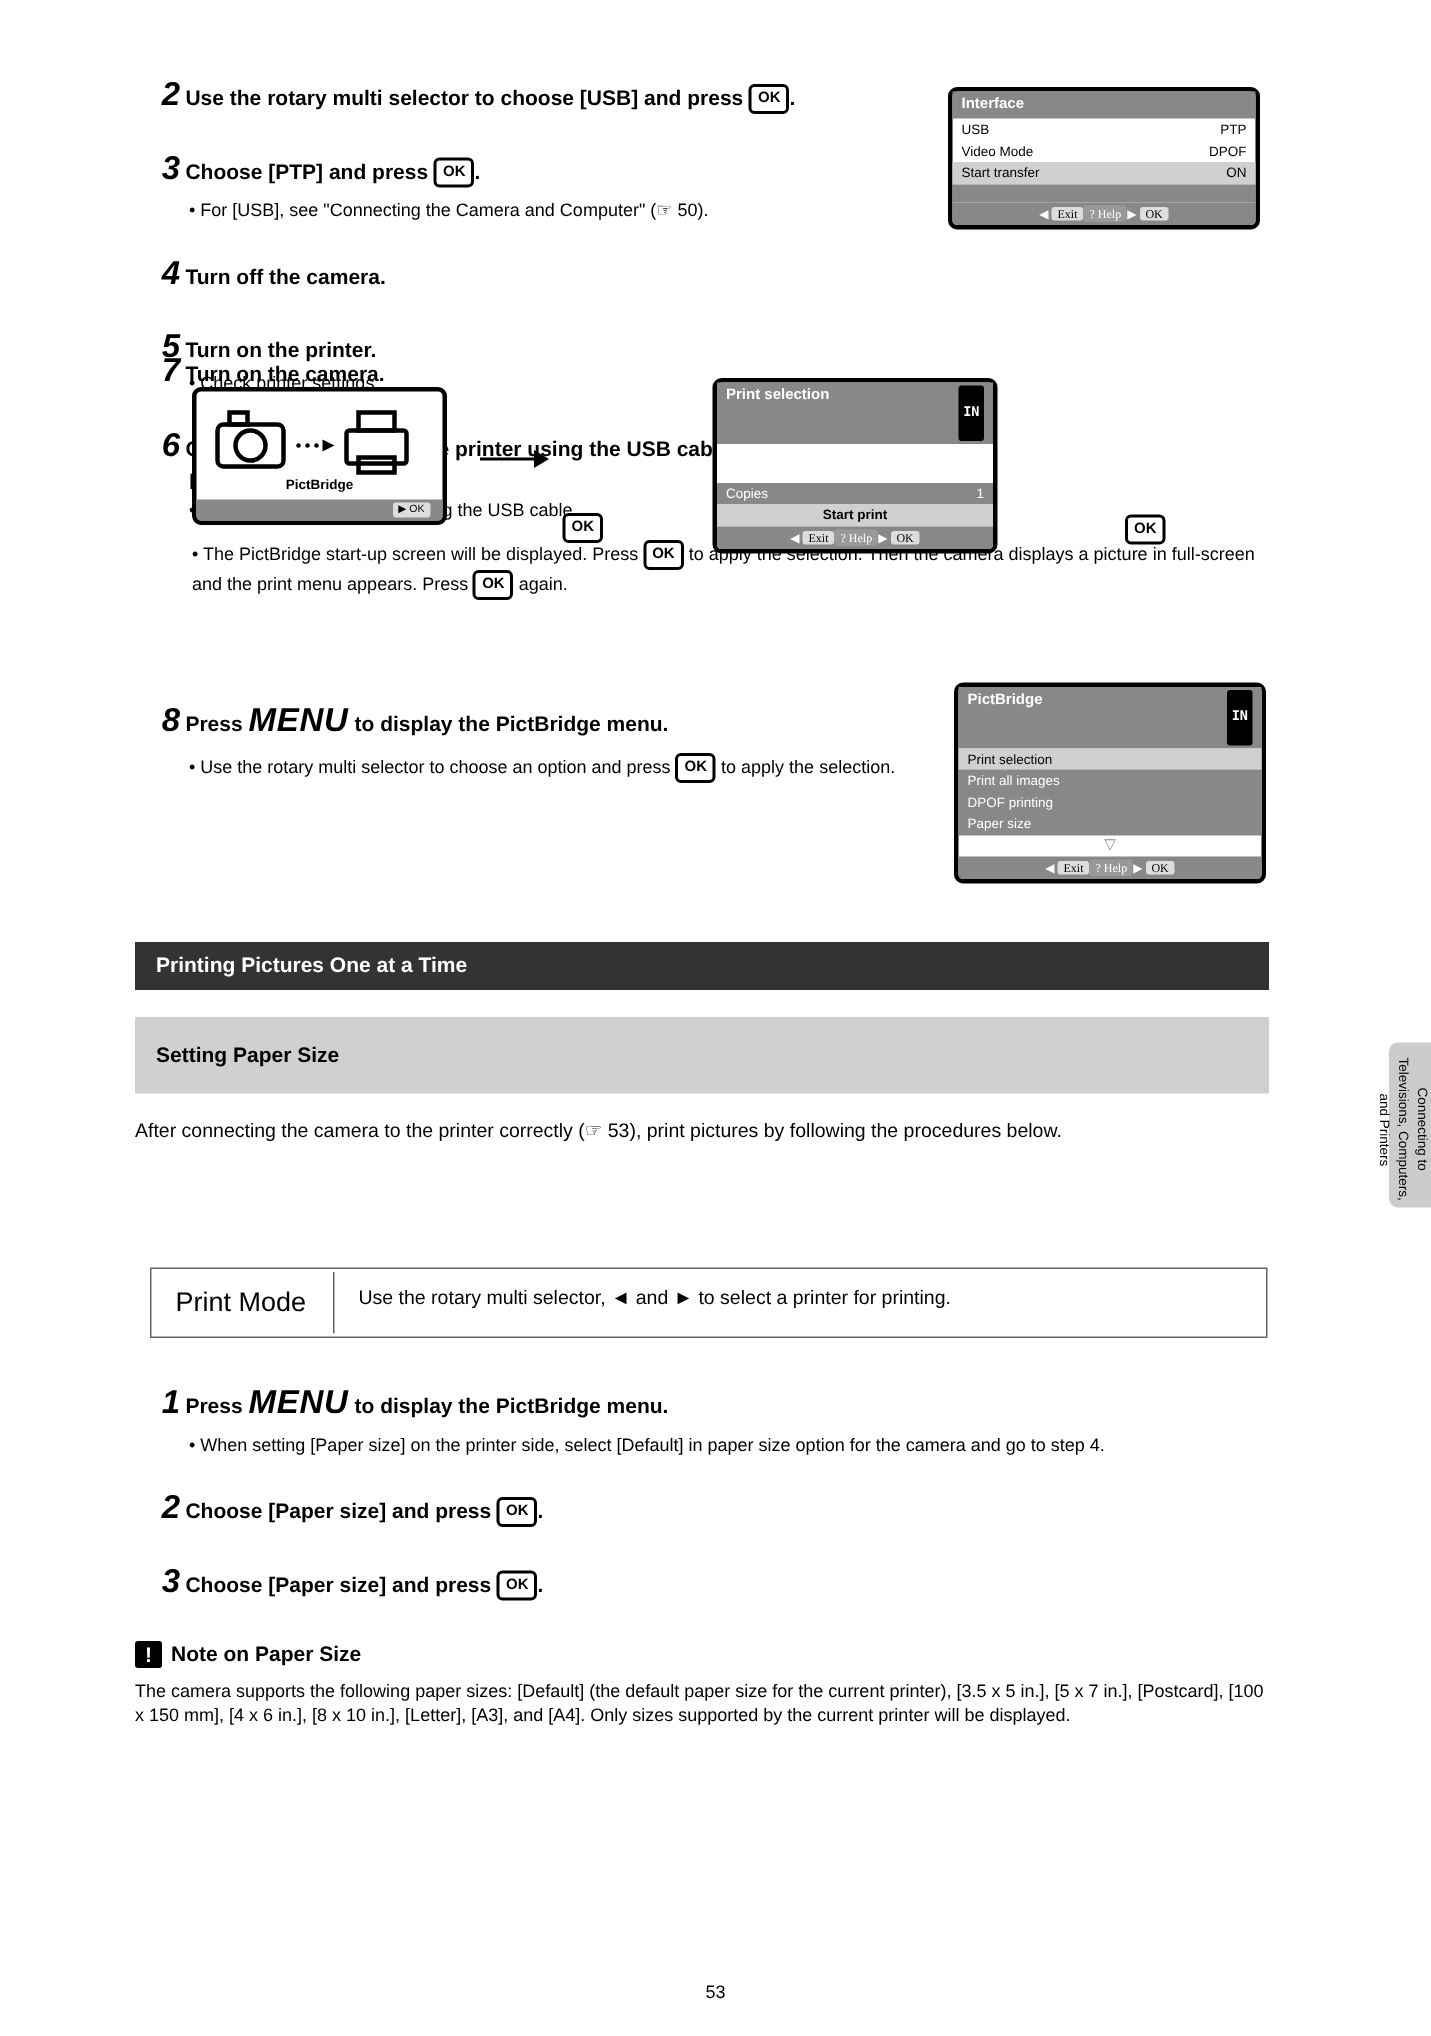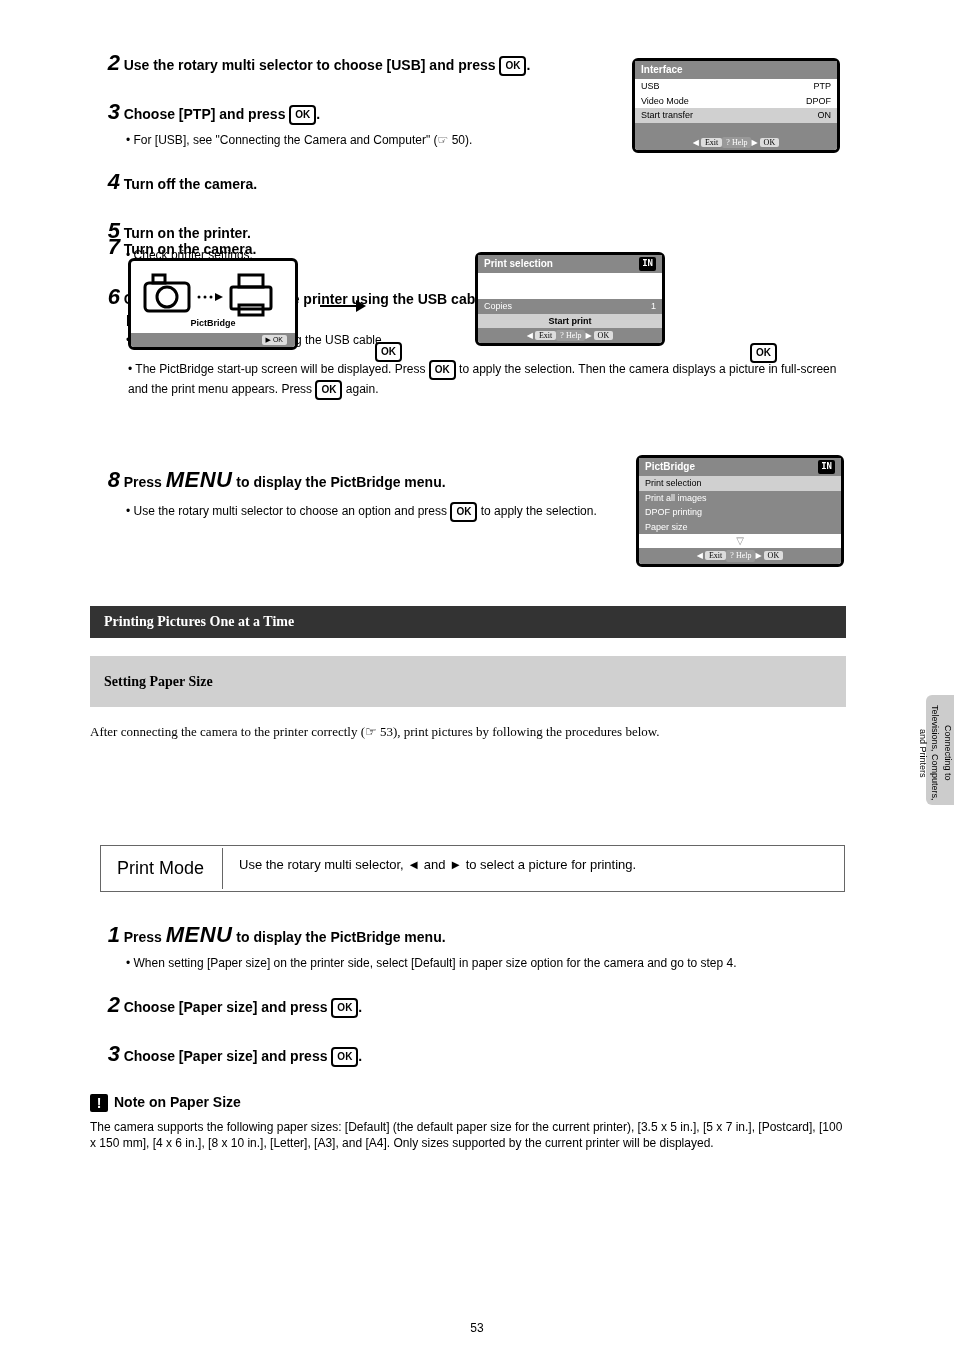--- a/index.html
+++ b/index.html
@@ -119,21 +119,21 @@
     .page-num {
       position: absolute;
       left: 50%;
       bottom: 20px;
       transform: translateX(-50%);
       font-size: 12px;
     }
     
     .pictBox { border:3px solid #000; border-radius:6px; width:170px; height:92px; position:relative; background:#fff; }
     .pictBox .footer2 { position:absolute; bottom:0; left:0; right:0; background:#888; height:14px; border-bottom-left-radius:3px; border-bottom-right-radius:3px; display:flex; justify-content:flex-end; align-items:center; padding-right:8px;}
-    .in-badge { background:#000; color:#fff; font-family:monospace; font-size:9px; font-weight:bold; padding:0 3px; border-radius:2px; }
+    .in-badge { background:#000; color:#fff; font-family:monospace; font-size:9px; font-weight:bold; padding:12px 3px; border-radius:2px; }
     .camera-svg { display:block; margin:8px auto 0 auto; }
   </style>
 </head>
 <body>
 
 <div class="section-block" style="left:90px; top:48px; width:520px;">
   <span class="step-num">2</span>
   <span class="step-text">
     <span>Use the rotary multi selector to choose [USB] and press </span><span class="ok-btn">OK</span><span>.</span>
   </span>
@@ -277,37 +277,37 @@
     <div class="screen-row screen-row-bar">Paper size</div>
     <div style="text-align:center;font-size:10px;color:#888;">▽</div>
     <div class="screen-footer">
       <span>◀ <span class="footer-chip">Exit</span></span>
       <span class="footer-chip-dark">? <span>Help</span></span>
       <span>▶ <span class="footer-chip">OK</span></span>
     </div>
   </div>
 </div>
 
-<div class="section-block" style="left:90px; top:606px; width:756px;font-family:Liberation Serif, serif;">
+<div class="section-block" style="left:90px; top:628px; width:756px;">
   <div class="dark-bar">Printing Pictures One at a Time</div>
   <div style="height:18px;"></div>
   <div class="light-bar">Setting Paper Size</div>
   <div style="margin-top:16px; font-size:13px;">
     <span>After connecting the camera to the printer correctly (</span><span>☞</span> <span>53), print pictures by following the procedures below.</span>
   </div>
 </div>
 
 <div class="side-tab">Connecting to Televisions, Computers, and Printers</div>
 
 <table class="print-mode-box section-block" style="left:0px; top:835px;">
   <tbody>
       <tr>
     <td style="width:120px; border-right:1px solid #666; font-size:18px;">Print Mode</td>
     <td>
-      <span>Use the rotary multi selector, </span><b class="arrow-key">◄</b><span> and </span><b class="arrow-key">►</b><span> to select a picture for printing.</span>
+      <span>Use the rotary multi selector, </span><b class="arrow-key">◄</b><span> and </span><b class="arrow-key">►</b><span> to select a printer for printing.</span>
     </td>
   </tr>
 </tbody>
   </table>
 
 <div class="section-block" style="left:90px; top:920px; width:756px;">
   <span class="step-num">1</span>
   <span class="step-text">
     <span>Press </span><span class="menu-btn">MENU</span><span> to display the PictBridge menu.</span>
   </span>

